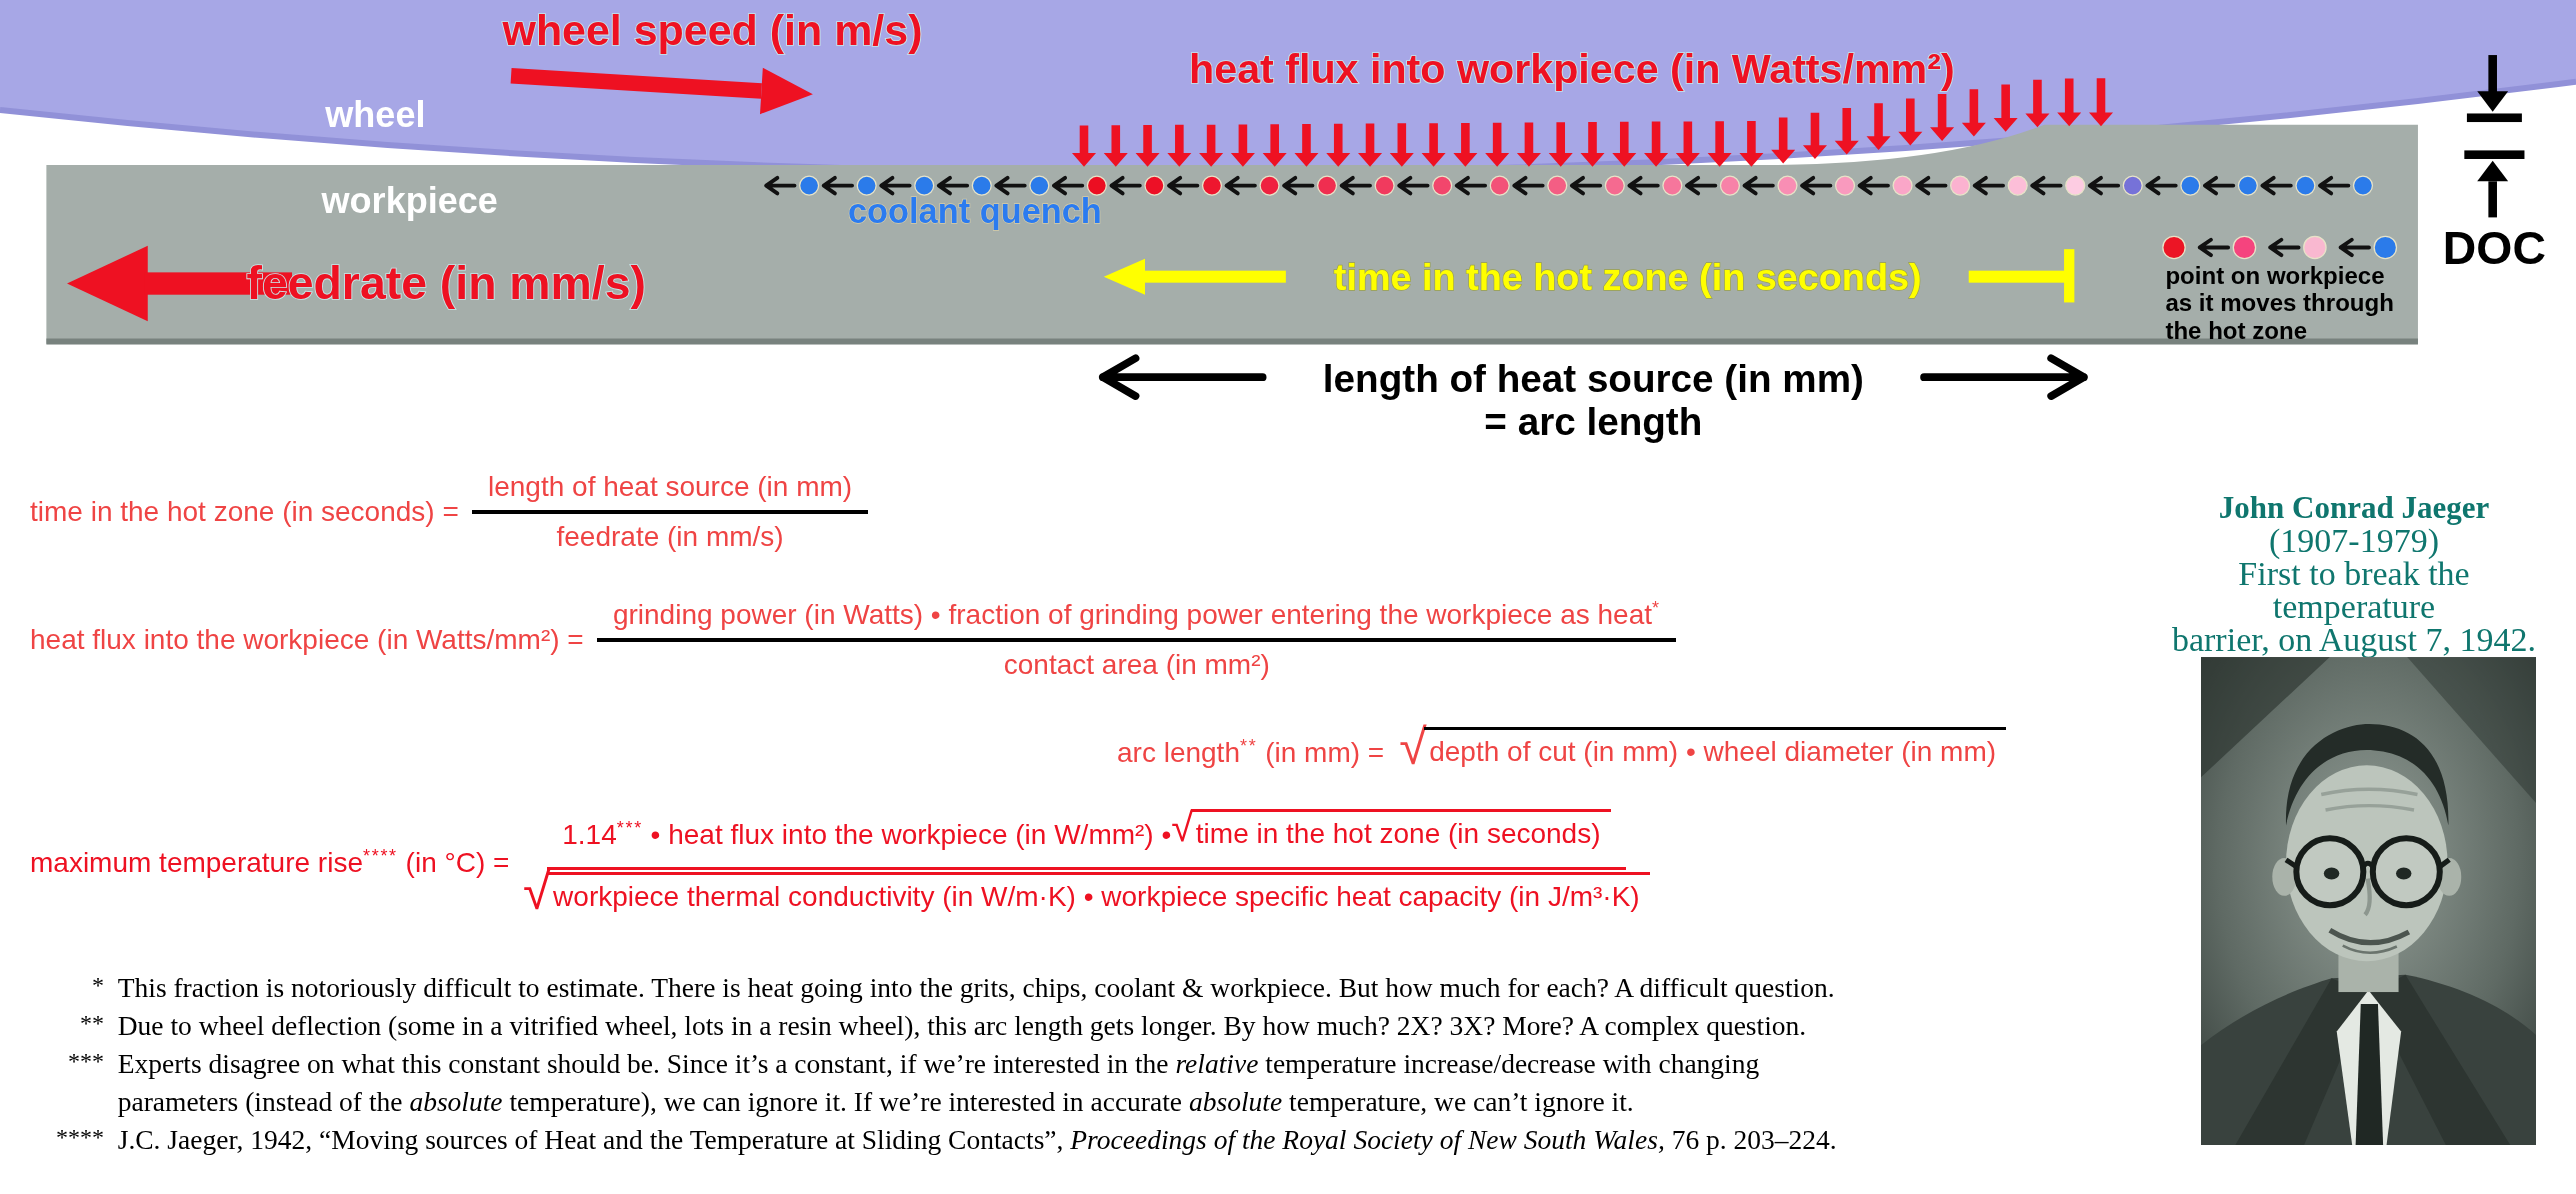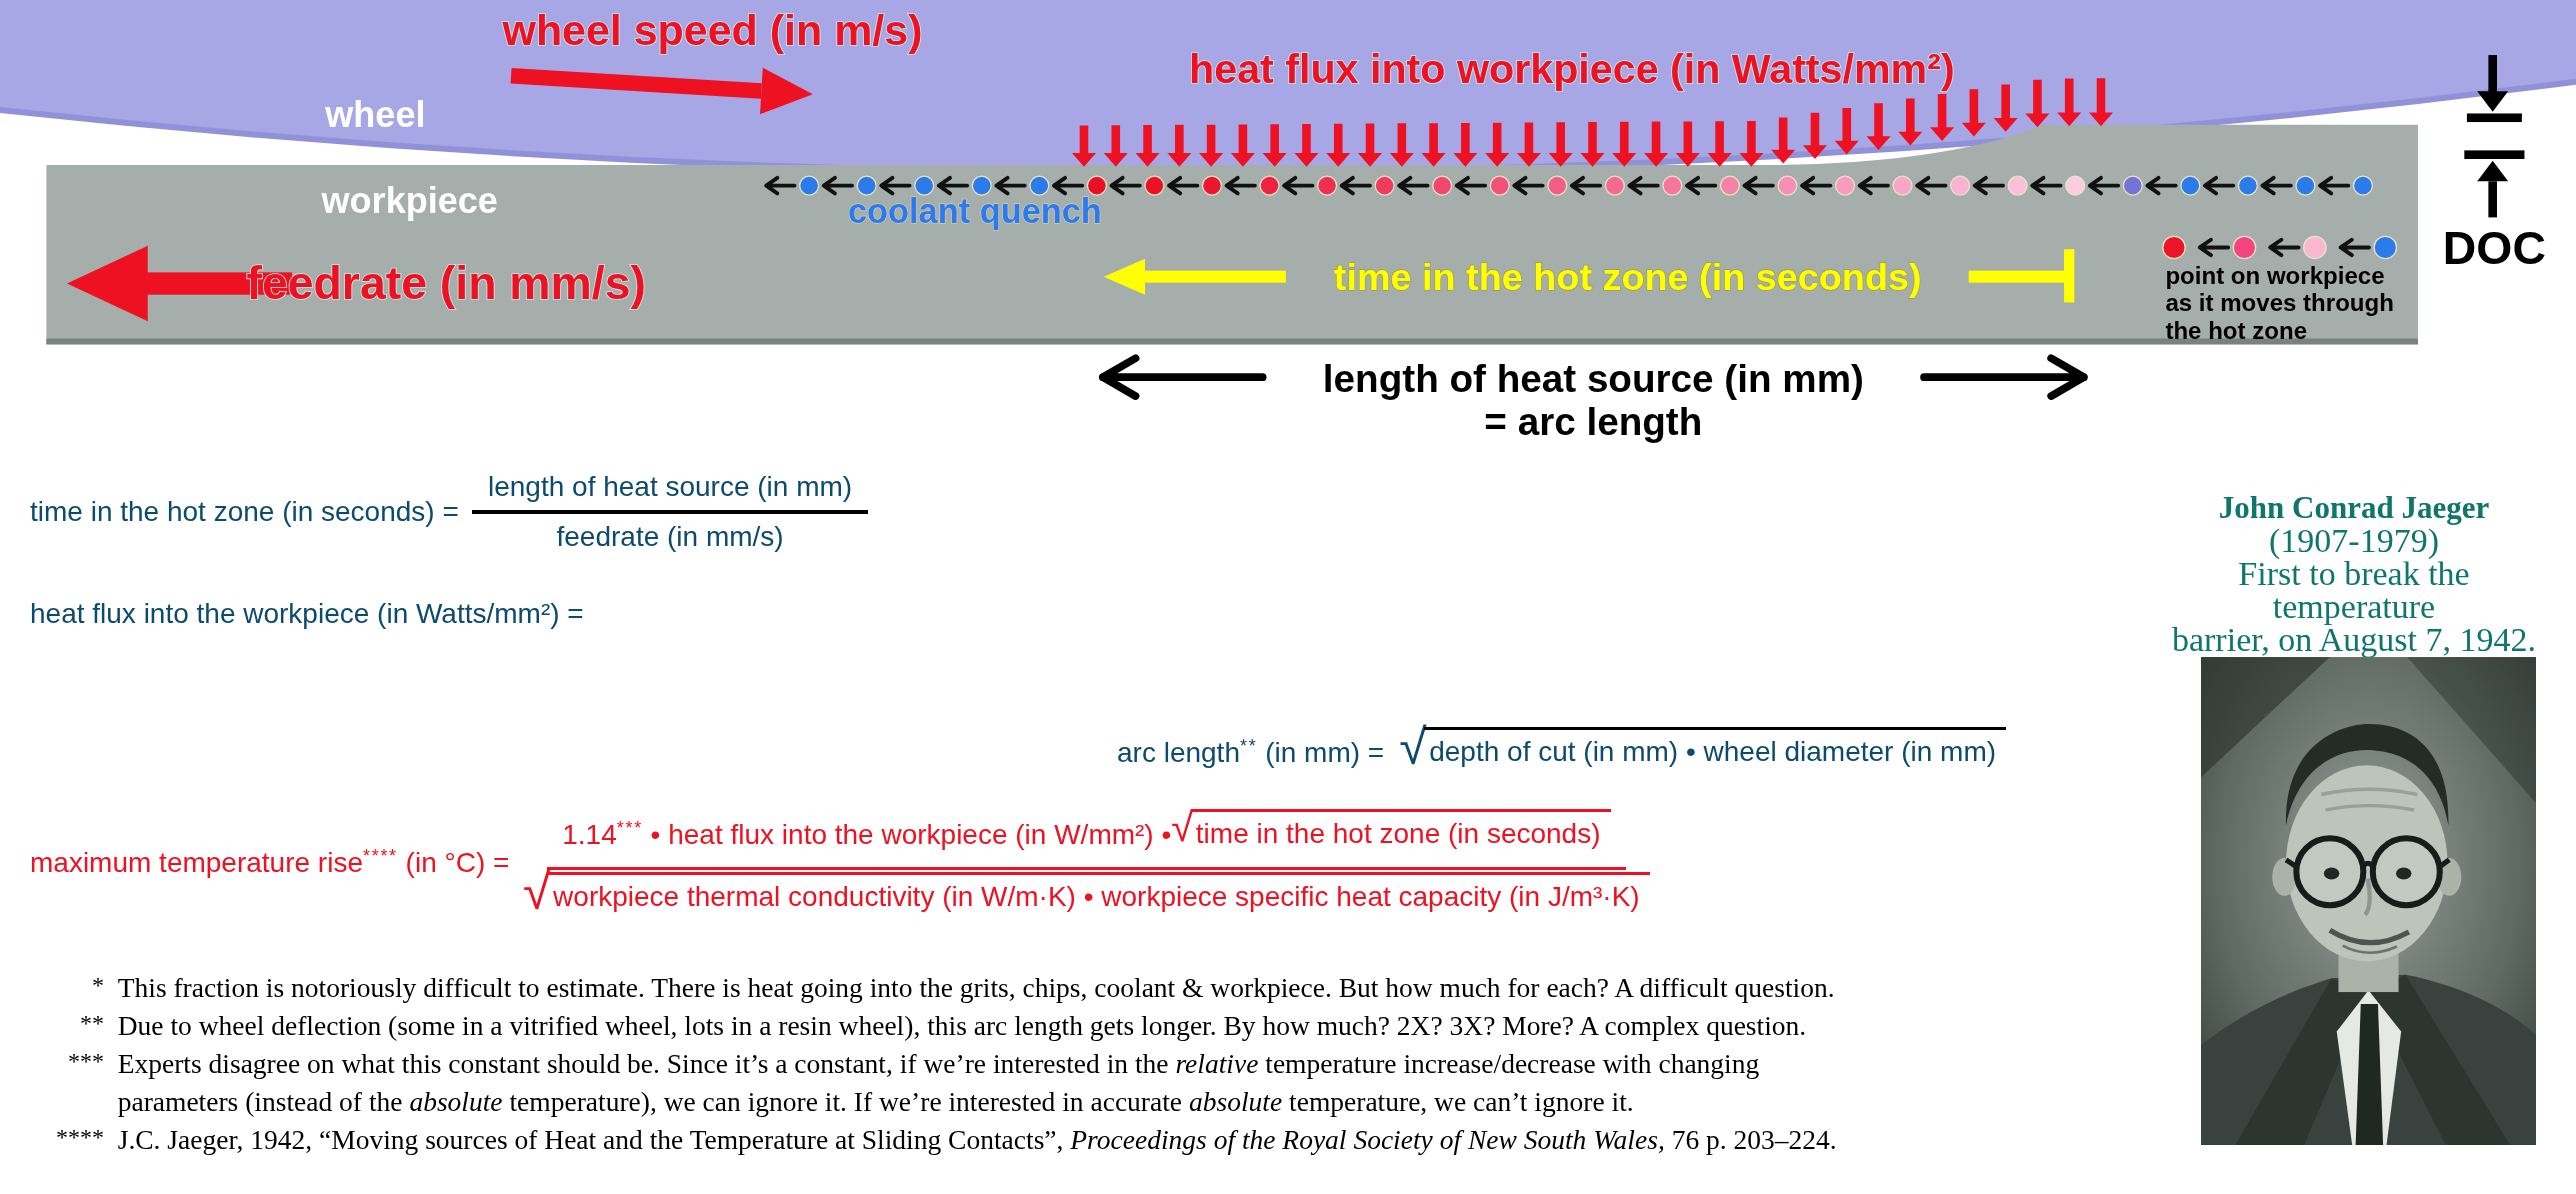--- a/index.html
+++ b/index.html
@@ -2,21 +2,21 @@
 <html style="font-size:13.7px"><head>
 <meta charset="utf-8">
 <style>
   html,body{margin:0;padding:0;background:#ffffff;}
   .stage{position:relative;width:2576px;height:1195px;background:#ffffff;overflow:hidden;
          font-family:"Liberation Sans",sans-serif;color:#111;}
   svg text{font-family:"Liberation Sans",sans-serif;}
   .t-bold{font-weight:bold;}
   
   .frow{position:absolute;display:flex;align-items:center;white-space:nowrap;
-        font-size:28px;color:#0c4a6e;}
+        font-size:28px;color:#ef4444;}
   .frac{display:inline-flex;flex-direction:column;align-items:center;text-align:center;margin-left:13.7px;}
   .num{padding:0 15.5px 6.9px 15.5px;border-bottom:4.3px solid #000;}
   .den{padding-top:6.9px;}
   .red,.red .num{color:#ee1122;border-color:#ee1122;}
   .red .num{border-bottom:3.4px solid #ee1122;padding-bottom:15px;}
   .red .den{padding-top:2.6px;}
   .ast{font-size:18px;vertical-align:super;letter-spacing:1.7px;}
   .sq{display:inline-flex;align-items:flex-start;white-space:nowrap;}
   .sq .rad{font-size:50px;line-height:0.82;font-weight:normal;margin-right:-2.6px;}
   .sq .rc{border-top:3.4px solid #000;padding:6px 10.3px 0 5.2px;}
@@ -203,20 +203,24 @@
   <div class="frow" style="left:30px;top:471px;">
     <span>time in the hot zone (in seconds) =</span>
     <span class="frac">
       <span class="num">length of heat source (in mm)</span>
       <span class="den">feedrate (in mm/s)</span>
     </span>
   </div>
 
   <div class="frow" style="left:30px;top:598px;">
     <span>heat flux into the workpiece (in Watts/mm²) =</span>
+    <span class="frac">
+      <span class="num"><span>grinding power (in Watts) • fraction of grinding power entering the workpiece as heat</span><sup class="ast">*</sup></span>
+      <span class="den">contact area (in mm²)</span>
+    </span>
   </div>
 
   <div class="frow" style="left:1117px;top:727px;align-items:flex-start;gap:15px;">
     <span class="pretop"><span>arc length</span><sup class="ast">**</sup><span> (in mm) = </span></span>
     <span class="sq">
       <span class="rad">√</span>
       <span class="rc">depth of cut (in mm) • wheel diameter (in mm)</span>
     </span>
   </div>
 

